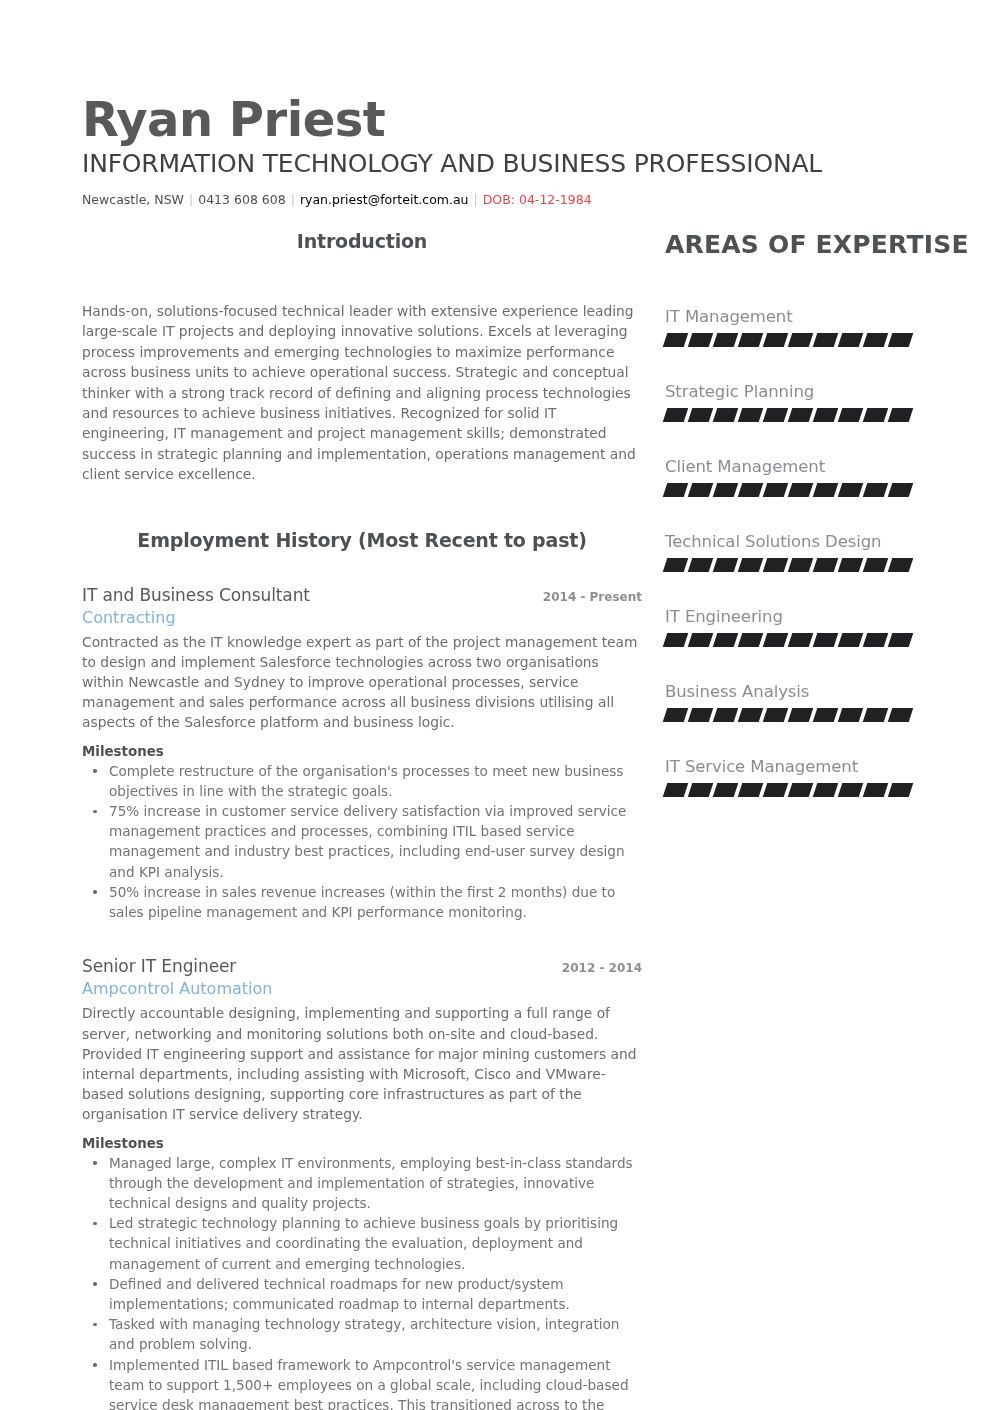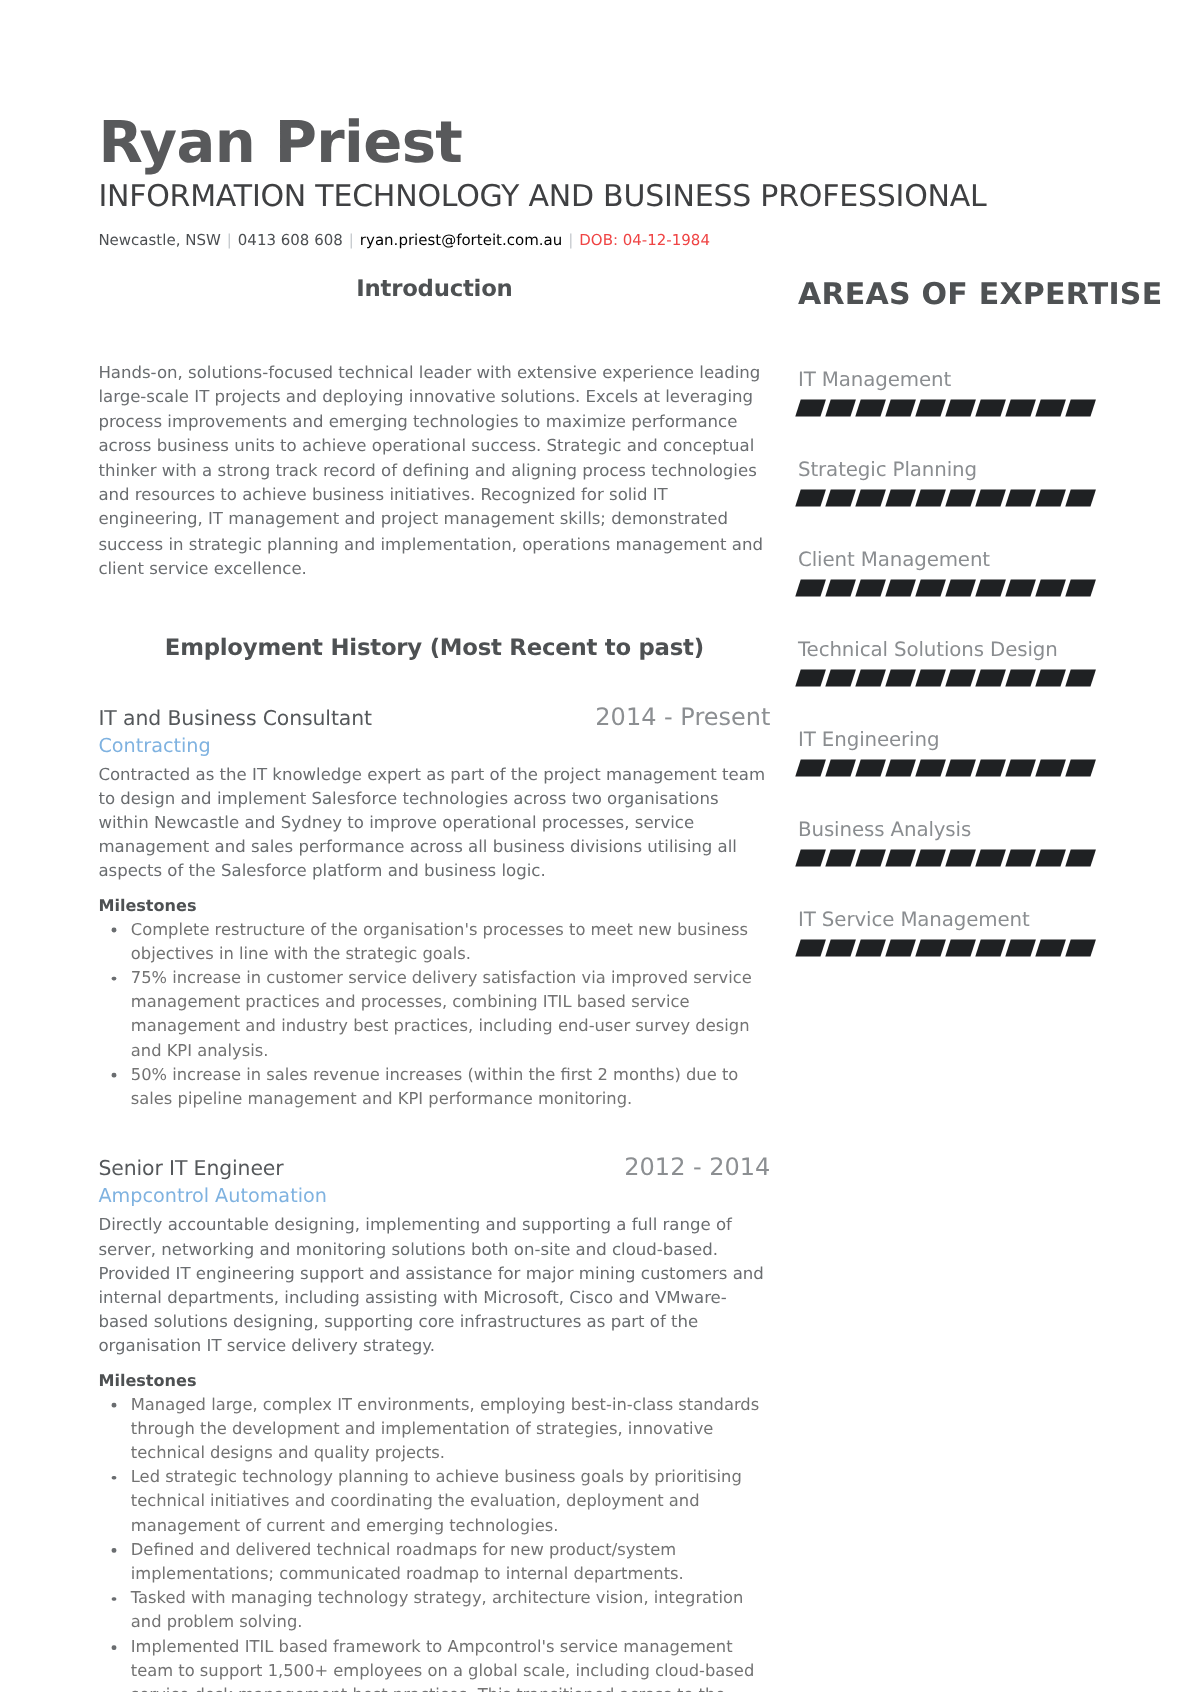--- a/index.html
+++ b/index.html
@@ -139,23 +139,23 @@
     align-items: baseline;
     margin-bottom: 3px;
   }
   .job-title {
     font-size: 17px;
     color: #55585b;
     font-weight: 400;
     letter-spacing: -0.1px;
   }
   .job-dates {
-    font-size: 20px;
+    font-size: 12px;
     color: #8c8f92;
-    font-weight: 400;
+    font-weight: 700;
     white-space: nowrap;
   }
   .job-company {
     font-size: 16px;
     color: #7fb2e0;
     font-weight: 400;
     margin-bottom: 5px;
   }
   .job-desc {
     font-size: 13.8px;

